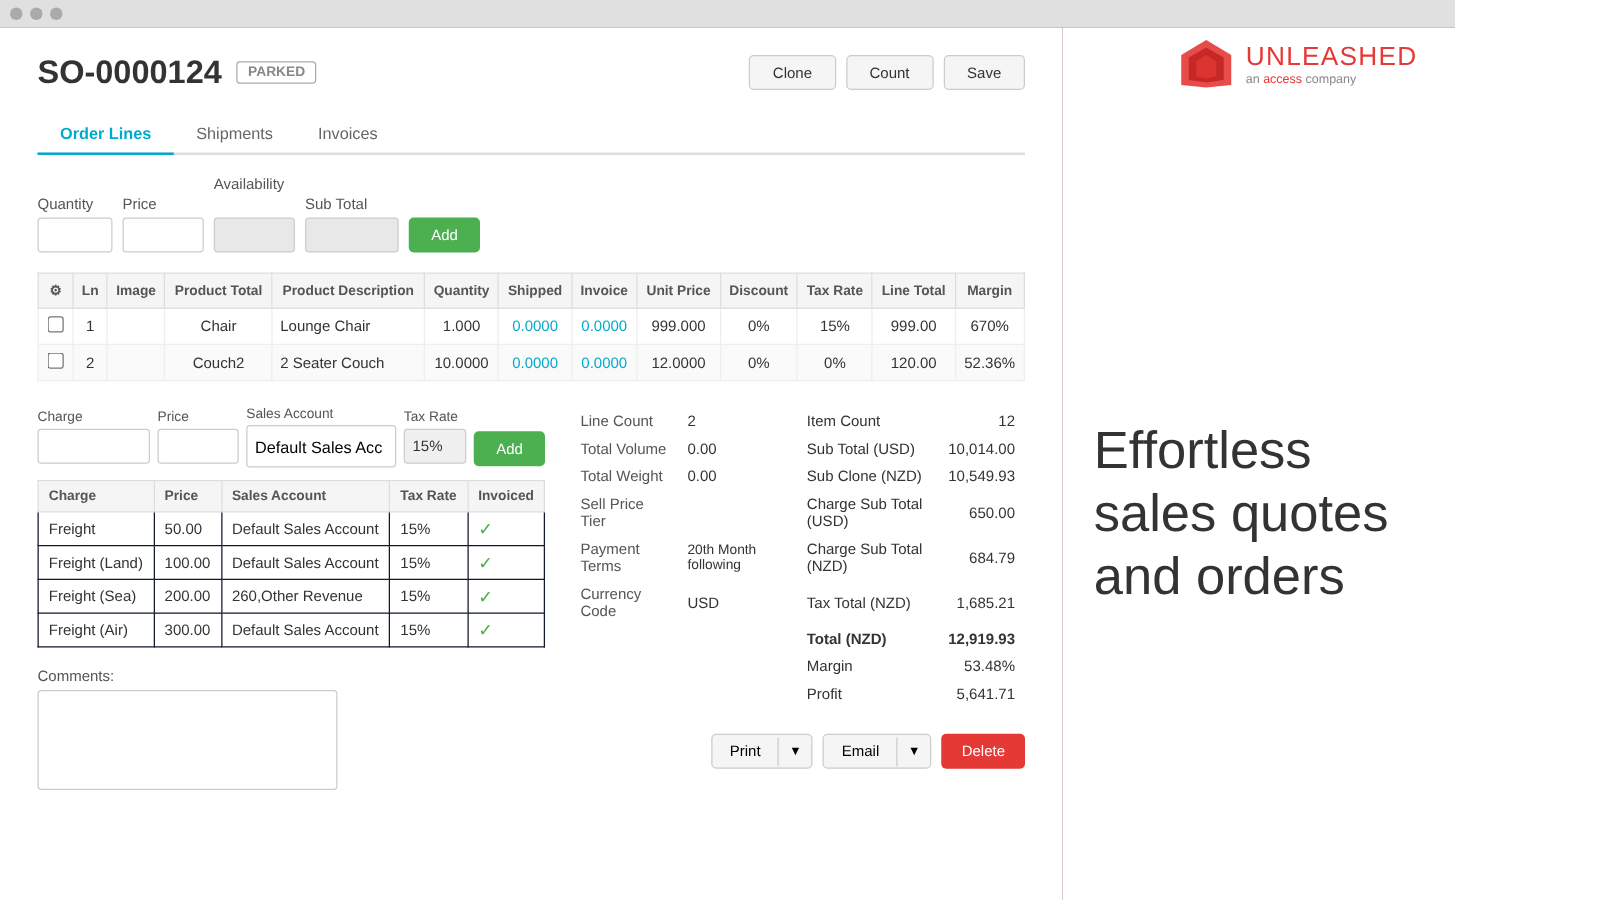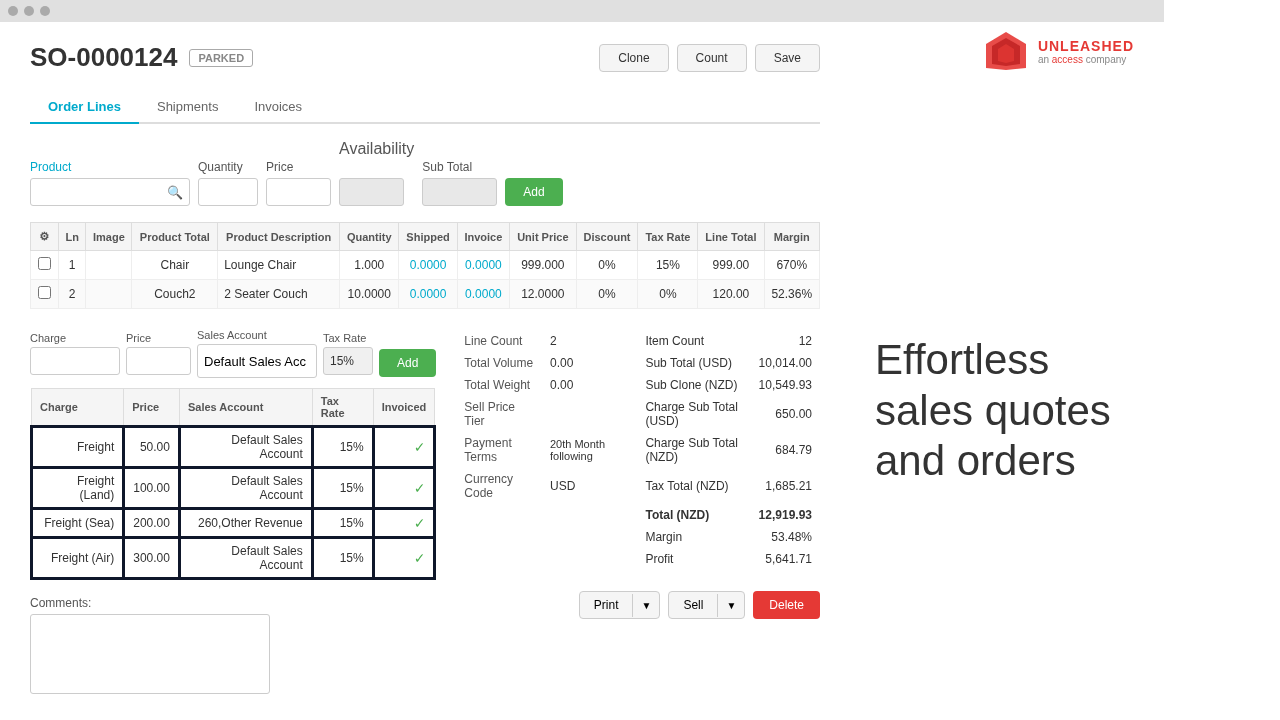--- a/index.html
+++ b/index.html
@@ -52,39 +52,39 @@
     .charges-section { flex: 0 0 400px; }
     .summary-section { flex: 1; }
     
     .charges-add-row { display: flex; align-items: center; gap: 6px; margin-bottom: 10px; }
     .charges-add-row input, .charges-add-row select { height: 28px; border: 1px solid #ccc; border-radius: 3px; padding: 0 6px; font-size: 12px; }
     .charge-name-input { width: 90px; }
     .charge-price-input { width: 65px; }
     
     .charges-table { width: 100%; border-collapse: collapse; }
     .charges-table th { background: #f5f5f5; border: 1px solid #ddd; padding: 6px 8px; font-size: 11px; font-weight: 600; color: #555; text-align: left; }
-    .charges-table td { border: 3px solid #0f172a; padding: 5px 8px; font-size: 12px; text-align: right; }
+    .charges-table td { border: 1px solid #0f172a; padding: 5px 8px; font-size: 12px; }
     .check-green { color: #4CAF50; font-size: 14px; }
     
     .comments-section { margin-top: 16px; }
     .comments-section label { font-size: 12px; color: #555; margin-bottom: 4px; display: block; }
     .comments-textarea { width: 240px; height: 80px; border: 1px solid #ccc; border-radius: 3px; resize: none; padding: 6px; font-size: 12px; }
     
     .summary-table { width: 100%; }
     .summary-table td { padding: 3px 6px; font-size: 12px; }
     .summary-table td:first-child { color: #555; }
     .summary-table td:last-child { text-align: right; font-weight: 500; }
     
     .bottom-buttons { display: flex; justify-content: flex-end; gap: 8px; margin-top: 20px; }
     
     .sidebar { flex: 1; background: #fff; padding: 30px 25px; display: flex; flex-direction: column; justify-content: center; }
     .sidebar-logo { position: absolute; top: 30px; right: 30px; display: flex; align-items: center; gap: 8px; }
     .logo-box { width: 48px; height: 42px; }
     .logo-text { display: flex; flex-direction: column; }
-    .logo-unleashed { font-size: 14px; font-weight: bold; color: #e53935; letter-spacing: 1px; }
+    .logo-unleashed { font-size: 21px; font-weight: normal; color: #e53935; letter-spacing: 1px; }
     
     .sidebar-tagline { font-size: 42px; font-weight: 300; color: #333; line-height: 1.2; margin-top: 80px; }
   </style>
 </head>
 <body>
 
 <div class="window">
 
   <div class="titlebar">
     <div class="titlebar-dot"></div>
@@ -109,36 +109,29 @@
       </div>
 
       <div class="tabs">
         <div class="tab active">Order Lines</div>
         <div class="tab">Shipments</div>
         <div class="tab">Invoices</div>
       </div>
 
       <div class="add-row">
         <div>
-          <label style="color:#00aacc;font-size:12px;margin-bottom:4px;display:block;">Product</label>
-          <div class="product-input-wrap">
-            <input type="text" class="" style="width: 160px; height: 28px; border: 1px solid rgb(204, 204, 204); border-radius: 3px; padding: 0px 24px 0px 6px; font-size: 12px;">
-            <span class="search-icon">🔍</span>
-          </div>
-        </div>
-        <div>
           <label style="font-size:12px;color:#555;margin-bottom:4px;display:block;">Quantity</label>
           <input type="text" class="qty-input" style="height: 28px; border: 1px solid rgb(204, 204, 204); border-radius: 3px; padding: 0px 6px; font-size: 12px;">
         </div>
         <div>
           <label style="font-size:12px;color:#555;margin-bottom:4px;display:block;">Price</label>
           <input type="text" class="price-input" style="height: 28px; border: 1px solid rgb(204, 204, 204); border-radius: 3px; padding: 0px 6px; font-size: 12px;">
         </div>
         <div>
-          <label style="font-size:16px;color:#555;margin-bottom:20px;display:block;">Availability</label>
+          <label style="font-size:12px;color:#555;margin-bottom:20px;display:block;">Availability</label>
           <input type="text" class="avail-input" style="height: 28px; border: 1px solid rgb(204, 204, 204); border-radius: 3px; padding: 0px 6px; font-size: 12px; background: rgb(232, 232, 232);" readonly="">
         </div>
         <div>
           <label style="font-size:12px;color:#555;margin-bottom:4px;display:block;">Sub Total</label>
           <input type="text" class="subtotal-input" style="height: 28px; border: 1px solid rgb(204, 204, 204); border-radius: 3px; padding: 0px 6px; font-size: 12px; background: rgb(232, 232, 232);" readonly="">
         </div>
         <button class="btn-green" style="height:28px;margin-top:20px;">Add</button>
       </div>
 
       <table class="order-table">
@@ -324,21 +317,21 @@
               </tr>
             </tbody>
           </table>
 
           <div class="bottom-buttons">
             <div class="btn-split">
               <button class="btn-split-main">Print</button>
               <button class="btn-split-arrow">▼</button>
             </div>
             <div class="btn-split">
-              <button class="btn-split-main">Sell</button>
+              <button class="btn-split-main">Email</button>
               <button class="btn-split-arrow">▼</button>
             </div>
             <button class="btn-red">Delete</button>
           </div>
         </div>
       </div>
 
     </div>
 
     <div class="sidebar">

